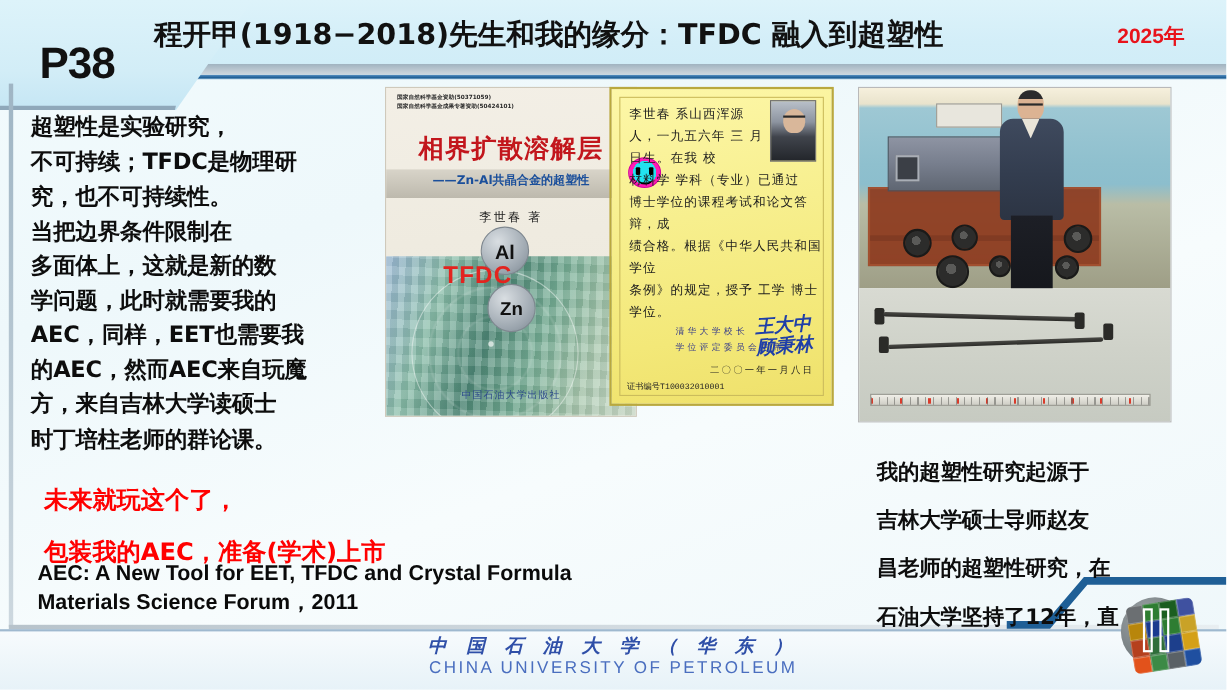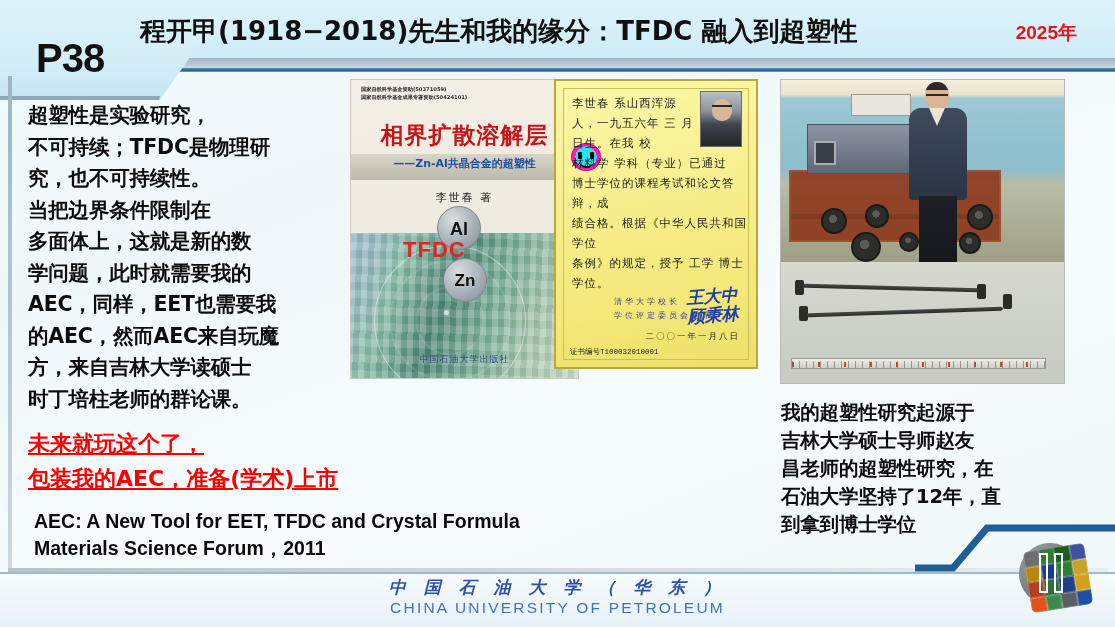--- a/index.html
+++ b/index.html
@@ -91,21 +91,21 @@
   }
   .left-text p { margin: 0; white-space: nowrap; }
 
   .red-text {
     position: absolute; left: 24px; top: 424px;
     font-size: 22px; line-height: 31px;
     font-weight: bold; color: #ff0000;
     font-family: "DejaVu Sans", "Liberation Sans", sans-serif;
     white-space: nowrap;
   }
-  .red-text p { margin: 4px; text-decoration: underline; }
+  .red-text p { margin: 16px; }
 
   .aec-ref {
     position: absolute; left: 34px; top: 508px;
     font-size: 19.5px; line-height: 27px;
     font-weight: bold; color: #0a0a0a;
     font-family: "Liberation Sans", sans-serif;
     white-space: nowrap;
   }
   .aec-ref p { margin: 0; }
 
@@ -361,21 +361,21 @@
     opacity: .6;
   }
 
   
   .right-text {
     position: absolute; left: 781px; top: 399px; width: 310px;
     font-size: 19.5px; line-height: 28px; font-weight: bold; color: #0d0d0d;
     font-family: "DejaVu Sans", "Liberation Sans", sans-serif;
     letter-spacing: -0.2px;
   }
-  .right-text p { margin: 0; white-space: nowrap; }
+  .right-text p { margin: 16px; white-space: nowrap; }
 
   
   .footer {
     position: absolute; left: 0; bottom: 0; width: 1115px; height: 55px;
     background: linear-gradient(180deg, #f7fbfd 0%, #eef6fa 55%, #e7f2f8 100%);
     border-top: 2px solid #9fb9cf;
   }
   .footer-cn {
     position: absolute; left: 0; top: 2px; width: 1115px; text-align: center;
     font-size: 17px; color: #2f4fa8; font-weight: bold; letter-spacing: 6px;

